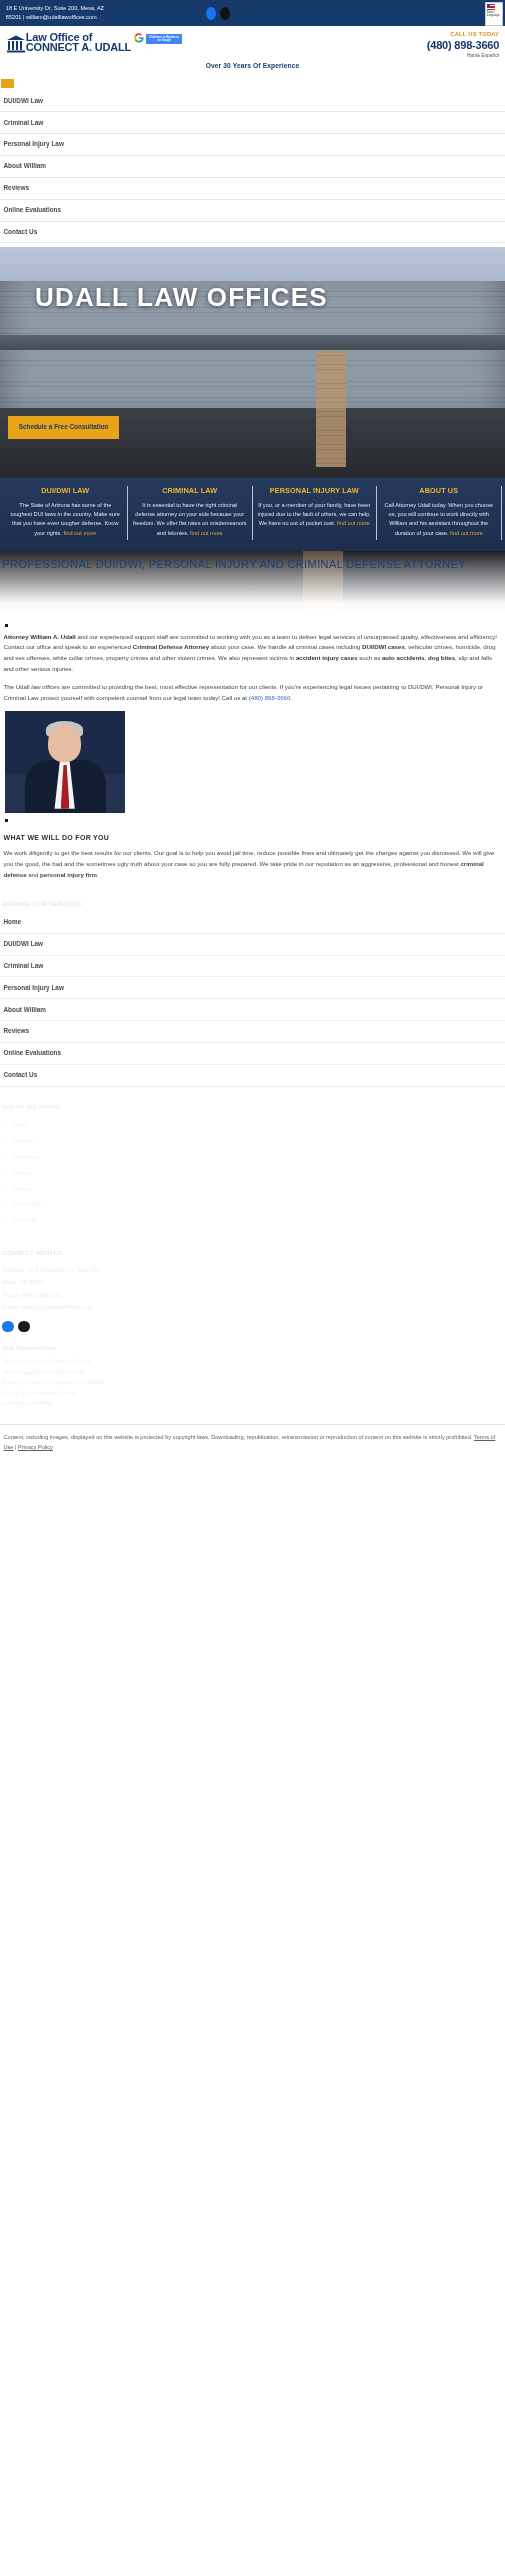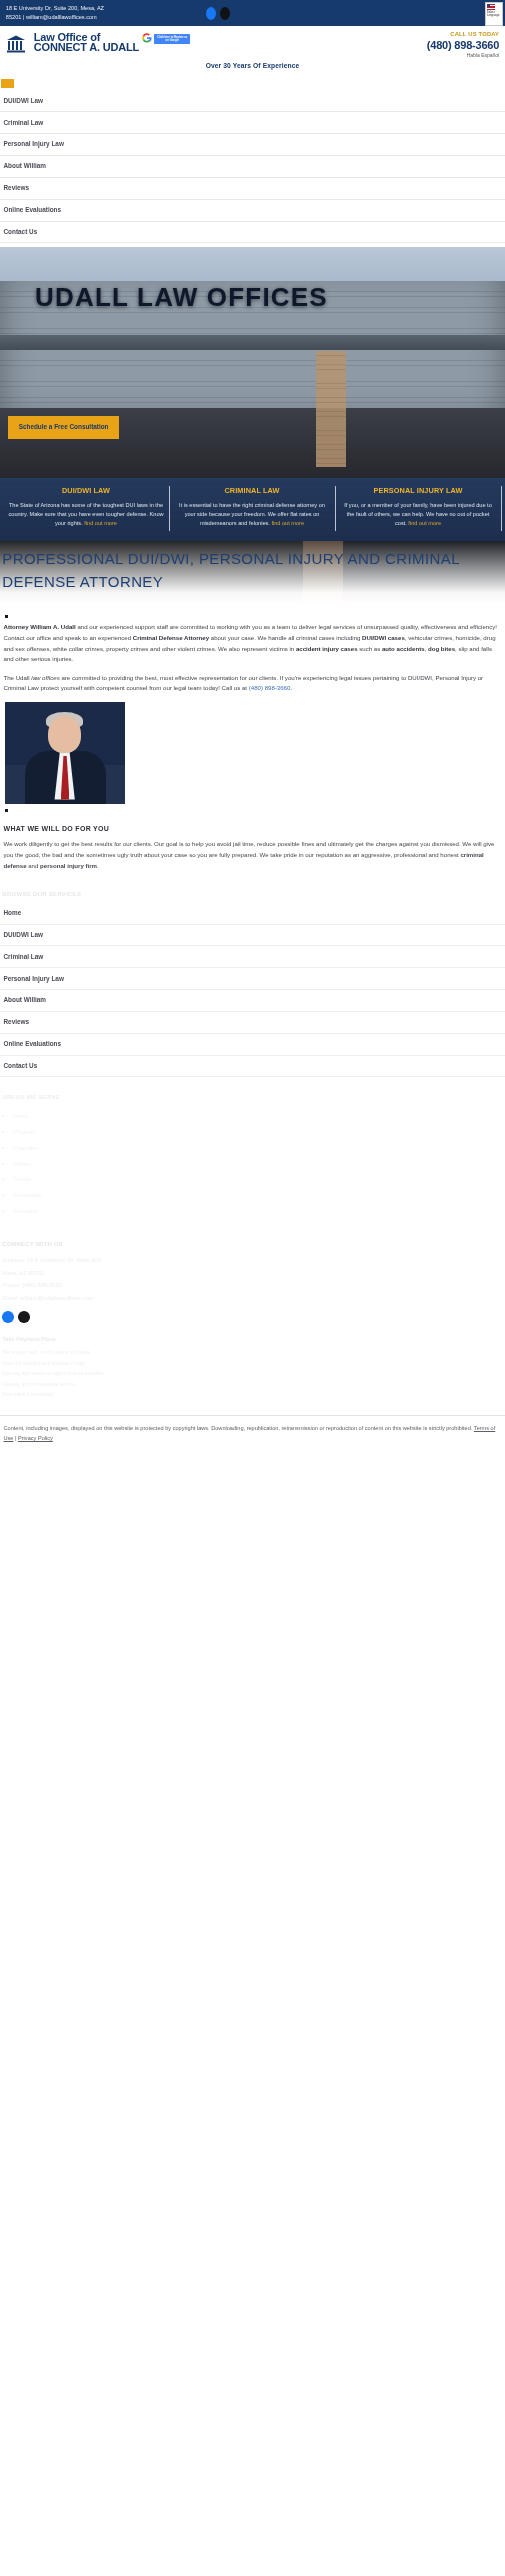--- a/index.html
+++ b/index.html
@@ -73,21 +73,21 @@
     background: #ffffff;
     display: flex;
     align-items: flex-start;
     padding: 5.8px 5.8px 2.3px 5.8px;
     position: relative;
     min-height: 34px;
   }
   .logo-block {
     display: flex;
     align-items: flex-start;
-    gap: 8px;
+    gap: 0;
   }
   .pillars-logo {
     width: 20px; height: 20px;
     flex: none;
     margin-top: 2.3px;
   }
   .brand-text {
     line-height: 1.0;
   }
   .brand-l1 {
@@ -221,21 +221,21 @@
   .hero-brickcol {
     position:absolute; left:316px; top:104px; width:30px; bottom:10.5px;
     background: repeating-linear-gradient(to bottom,#b69471 0 4.1px,#a58561 4.1px 4.7px);
     opacity:.85;
   }
   .hero-title {
     position:absolute;
     left: 35px;
     top: 36px;
     width: 444px;
-    color: #0f172a;
+    color: #ffffff;
     font-size: 26px;
     font-weight: bold;
     letter-spacing: 1.2px;
     text-shadow: 0 1.2px 4.1px rgba(0,0,0,.55);
     line-height: 1.1;
   }
   .hero-cta {
     position: absolute;
     left: 8.2px;
     top: 169px;
@@ -309,21 +309,21 @@
     background:
       linear-gradient(to bottom, rgba(20,24,32,.55), rgba(255,255,255,.96) 82%, #fff 100%),
       linear-gradient(to right,#3a3630 0 60%,#b08a63 60% 68%,#2a2b2e 68% 100%);
   }
   .intro-head {
     position: absolute;
     left: 2.3px;
     top: 5.8px;
     width: 467px;
     color: #1d3f73;
-    font-size: 15px;
+    font-size: 11px;
     font-weight: normal;
     line-height: 1.55;
     letter-spacing: 0.4px;
   }
   .intro-body {
     padding: 5.8px 3.5px 0 3.5px;
     font-size: 6.1px;
     line-height: 1.75;
     color: #44454c;
   }
@@ -563,20 +563,24 @@
   <div class="svc-card">
     <div class="svc-title">CRIMINAL LAW</div>
     <div class="svc-body"><span>It is essential to have the right criminal defense attorney on your side because your freedom. We offer flat rates on misdemeanors and felonies. </span><a class="more" href="#">find out more</a></div>
   </div>
 
   <div class="svc-card">
     <div class="svc-title">PERSONAL INJURY LAW</div>
     <div class="svc-body"><span>If you, or a member of your family, have been injured due to the fault of others, we can help. We have no out of pocket cost. </span><a class="more" href="#">find out more</a></div>
   </div>
 
+  <div class="svc-card">
+    <div class="svc-title">ABOUT US</div>
+    <div class="svc-body"><span>Call Attorney Udall today. When you choose us, you will continue to work directly with William and his assistant throughout the duration of your case. </span><a class="more" href="#">find out more</a></div>
+  </div>
 </div>
 
 <div class="intro-band">
   <div class="intro-head-wrap">
     <div class="intro-head-bg"></div>
     <h1 class="intro-head">PROFESSIONAL DUI/DWI, PERSONAL INJURY AND CRIMINAL DEFENSE ATTORNEY</h1>
   </div>
 
   <div class="intro-body">
     <span class="bullet-dot"></span>

